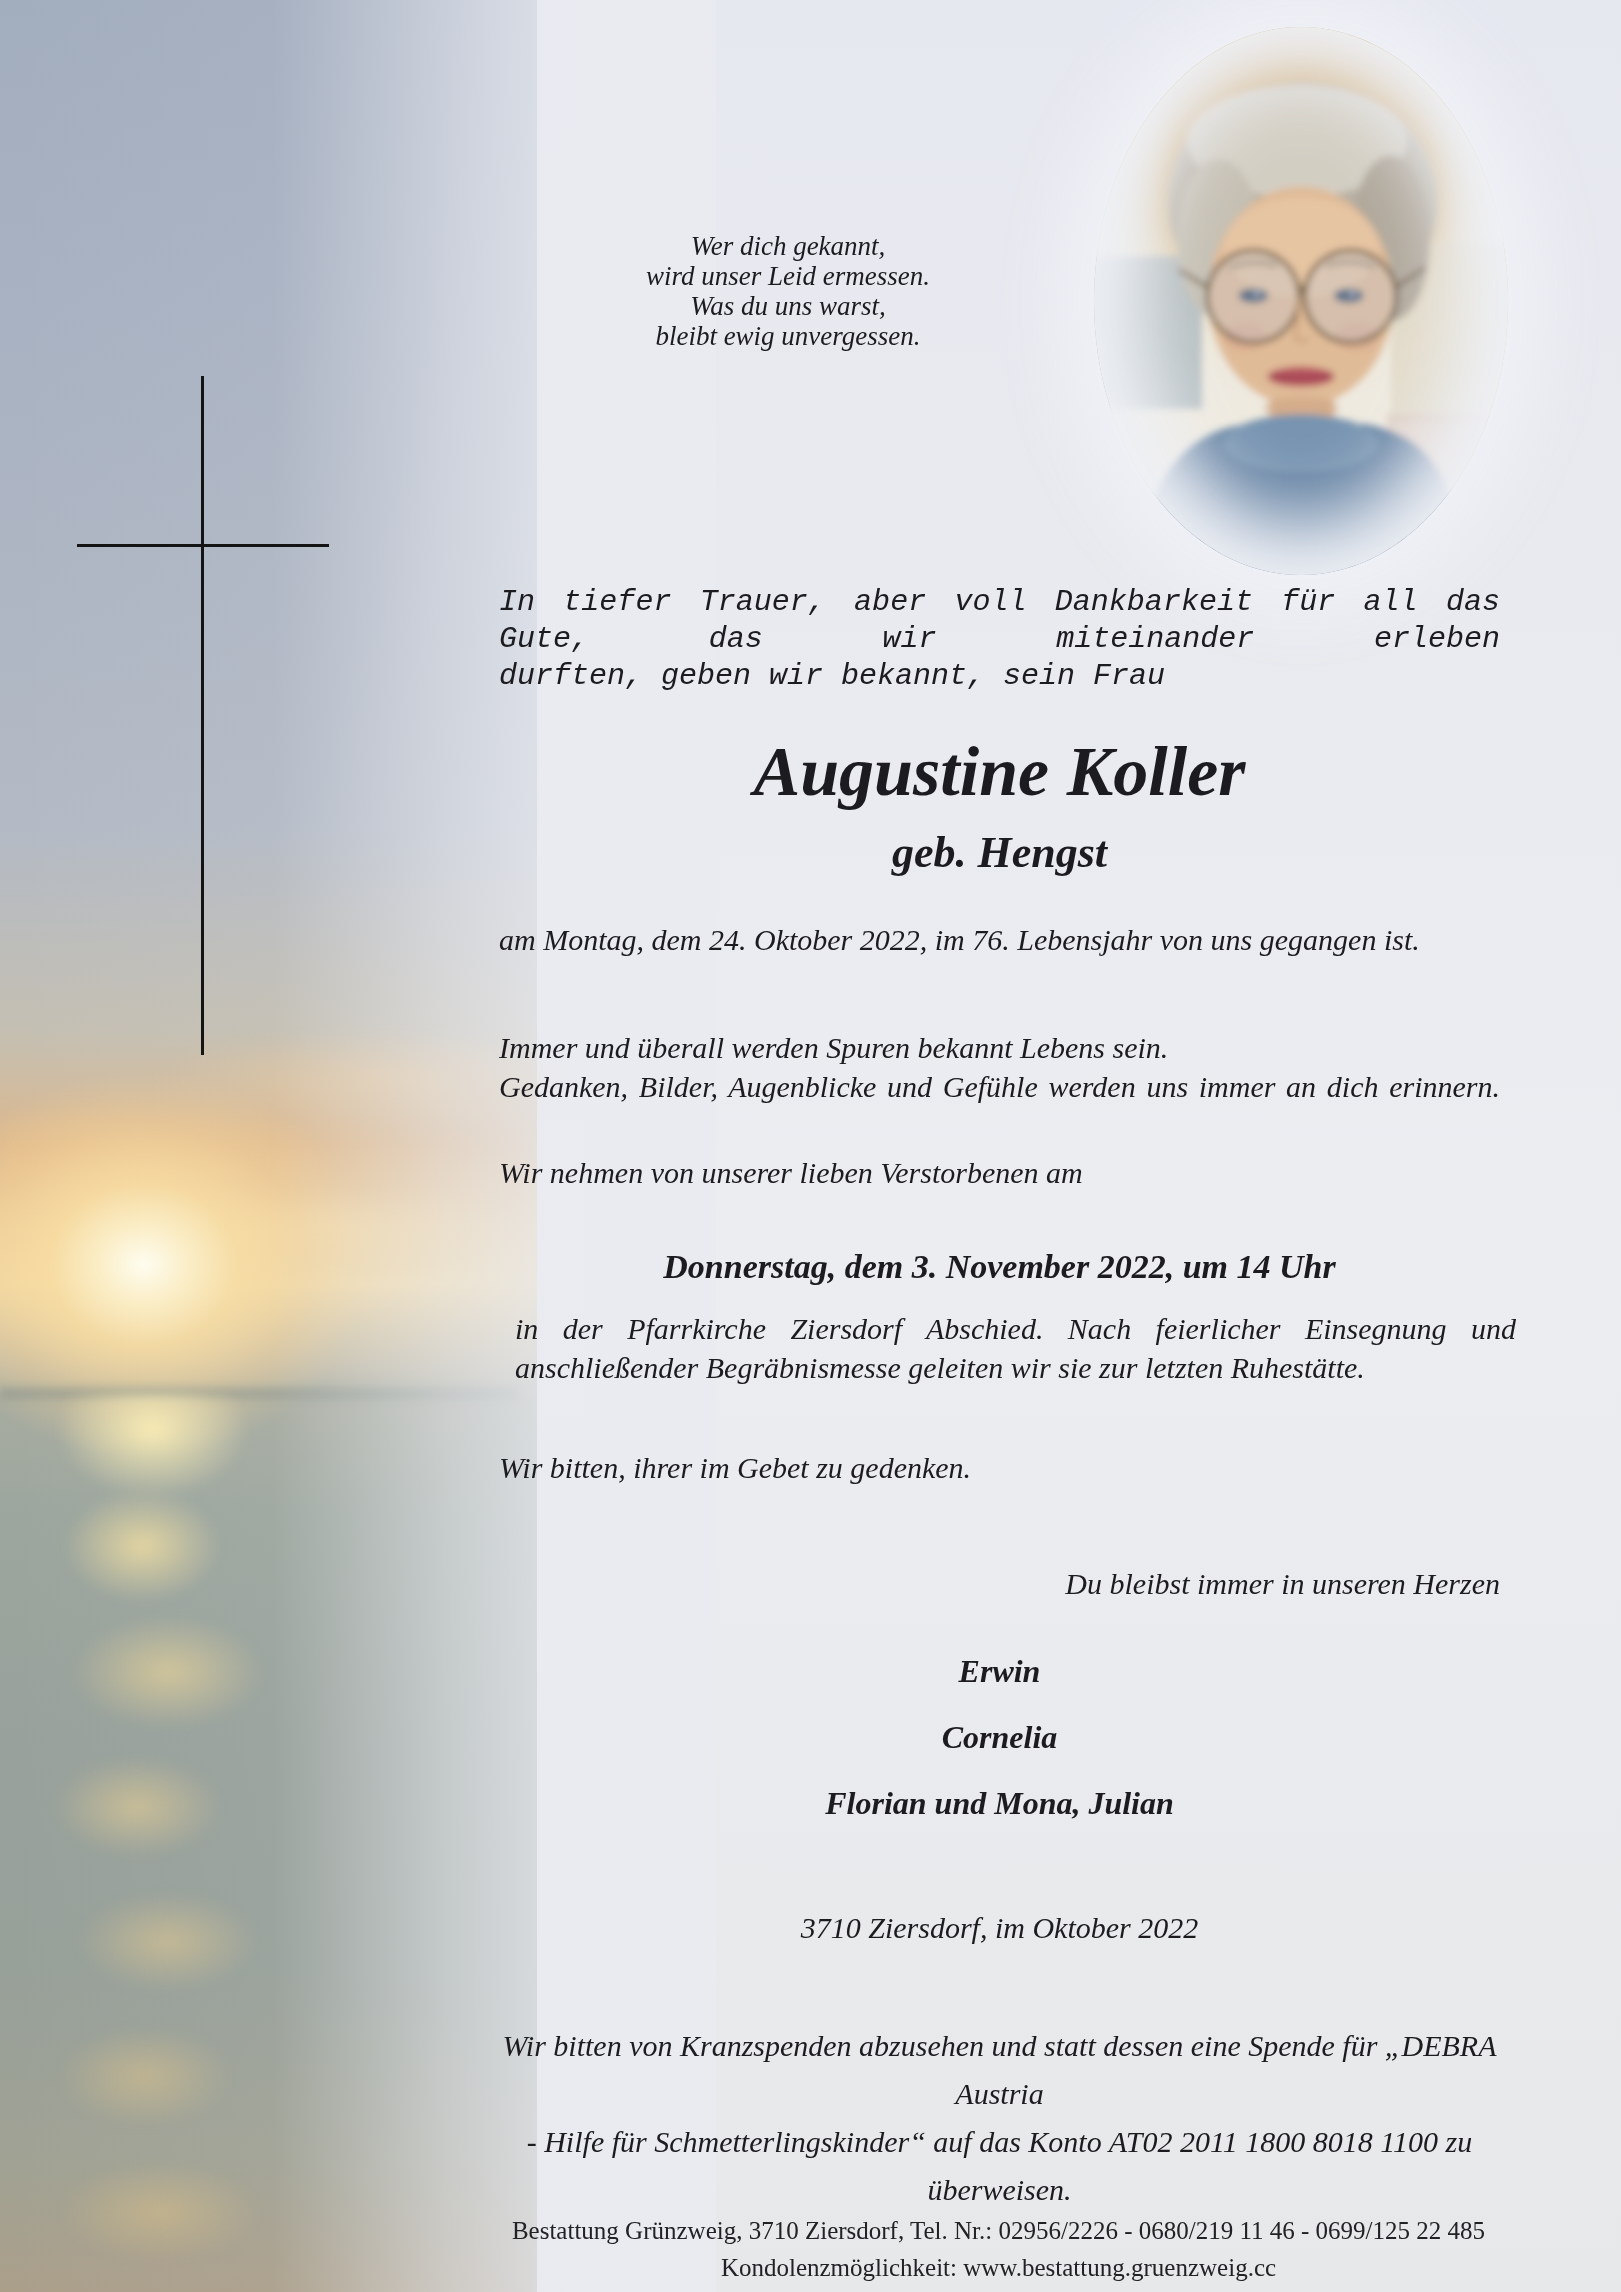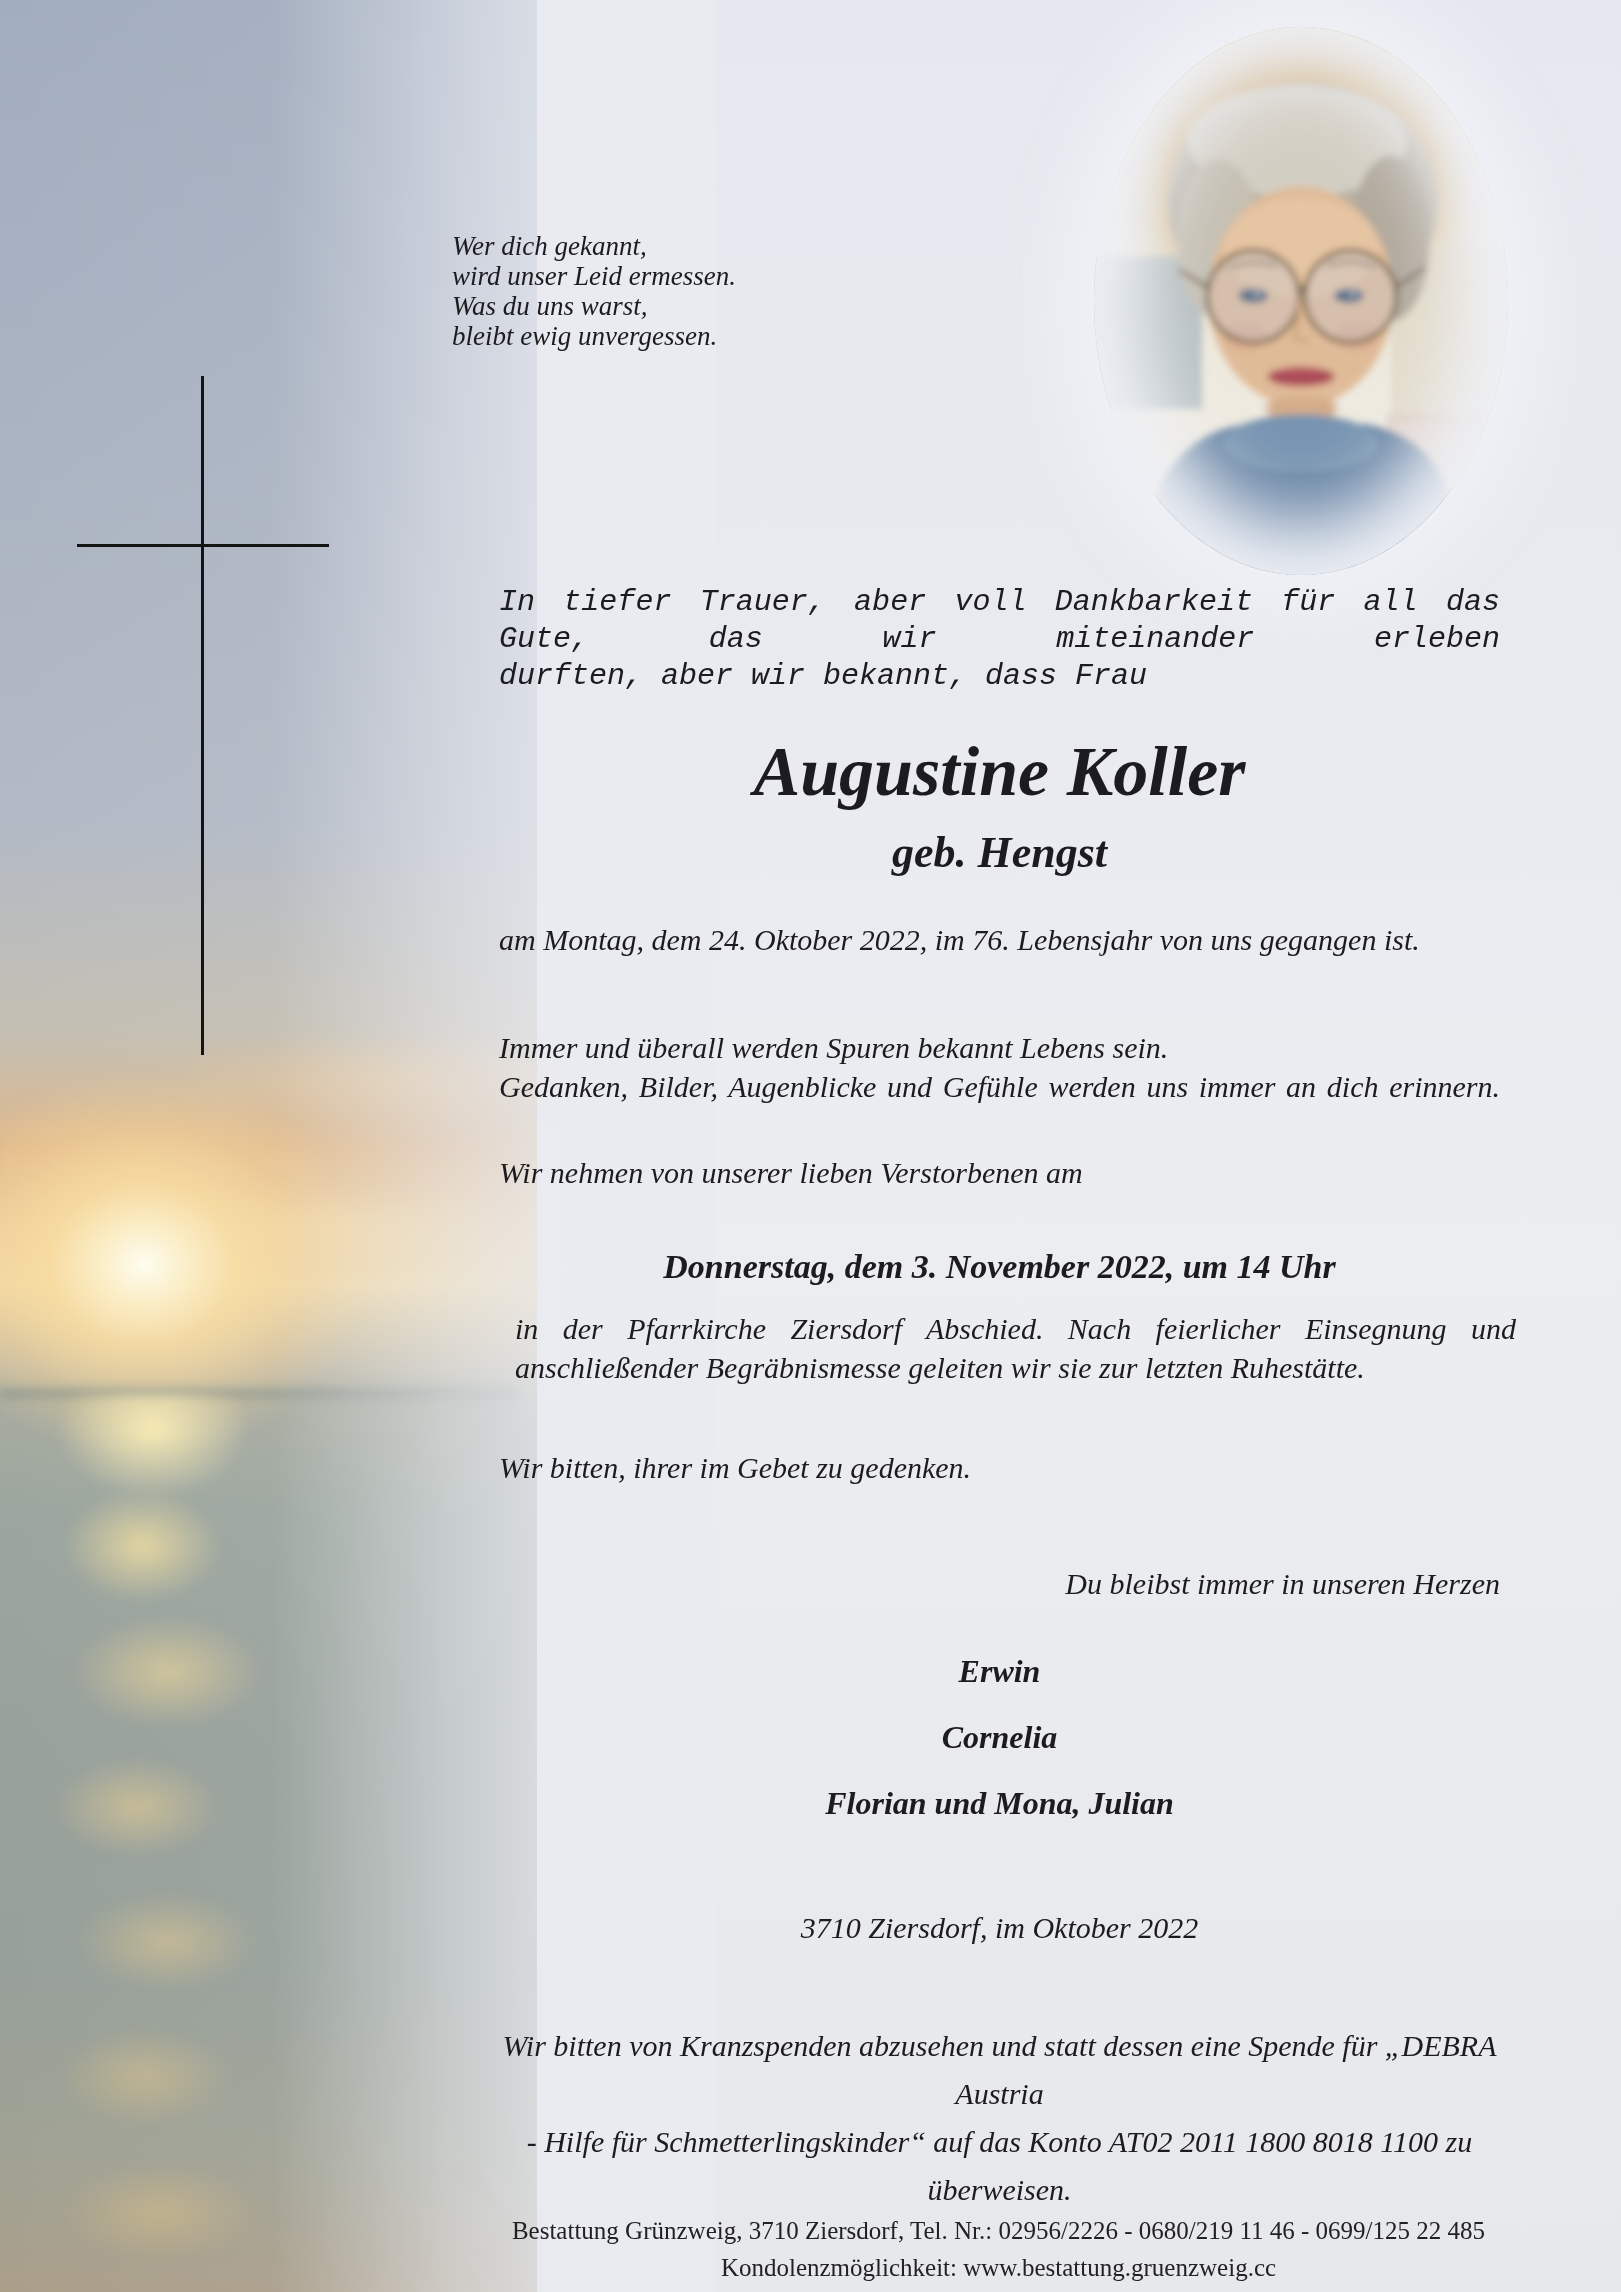--- a/index.html
+++ b/index.html
@@ -67,21 +67,21 @@
   }
   .photo-wrap svg{display:block;width:100%;height:100%;}
   .photo-vignette{
     position:absolute;left:1094px;top:27px;width:414px;height:548px;
     border-radius:50%;
     box-shadow:inset 0 0 72px 52px #eef0f5;
     pointer-events:none;
   }
   
   .txt{position:absolute;font-style:italic;line-height:1.24;}
-  .poem{left:452px;top:231px;width:672px;font-size:27px;line-height:30px;}
+  .poem{left:452px;top:231px;width:672px;text-align:center;font-size:27px;line-height:30px;}
   .col{left:499px;width:1001px;font-size:30px;}
   .intro{top:584px;font-family:Liberation Mono, monospace;}
   .jlast{text-align:justify;text-align-last:justify;}
   .name-line{top:733px;text-align:center;font-size:70px;font-weight:bold;line-height:1.1;}
   .maiden{top:826px;text-align:center;font-size:44px;font-weight:bold;}
   .death-line{top:921px;}
   .memory{top:1028px;line-height:39px;}
   .farewell{top:1154px;}
   .datetime{top:1234px;text-align:center;font-size:34px;font-weight:bold;margin-top:12px;}
   .funeral{top:1309px;line-height:39px;margin-left:16px;}
@@ -180,21 +180,21 @@
 
   <div class="txt poem">
     <div>Wer dich gekannt,</div>
     <div>wird unser Leid ermessen.</div>
     <div>Was du uns warst,</div>
     <div>bleibt ewig unvergessen.</div>
   </div>
 
   <div class="txt col intro">
     <div class="jlast">In tiefer Trauer, aber voll Dankbarkeit für all das Gute, das wir miteinander erleben</div>
-    <div>durften, aber wir bekannt, dass Frau</div>
+    <div>durften, geben wir bekannt, sein Frau</div>
   </div>
 
   <div class="txt col name-line">Augustine Koller</div>
   <div class="txt col maiden">geb. Hengst</div>
 
   <div class="txt col death-line">am Montag, dem 24. Oktober 2022, im 76. Lebensjahr von uns gegangen ist.</div>
 
   <div class="txt col memory">
     <div>Immer und überall werden Spuren bekannt Lebens sein.</div>
     <div class="jlast">Gedanken, Bilder, Augenblicke und Gefühle werden uns immer an dich erinnern.</div>

